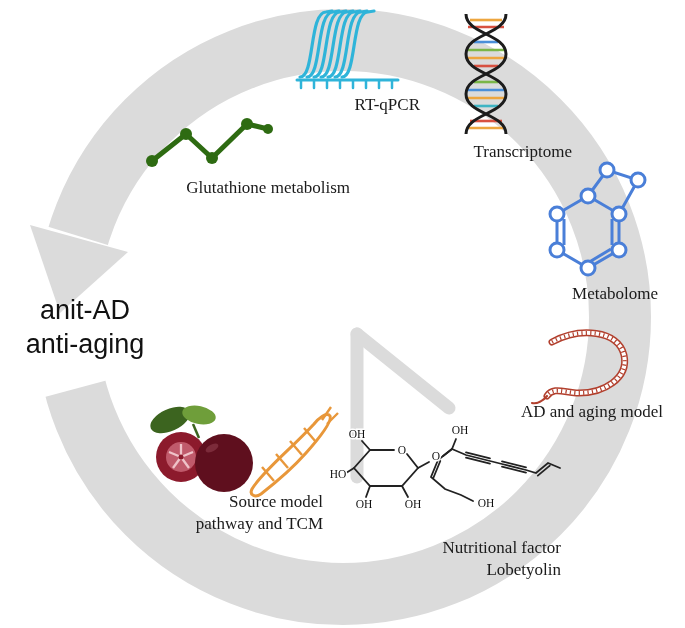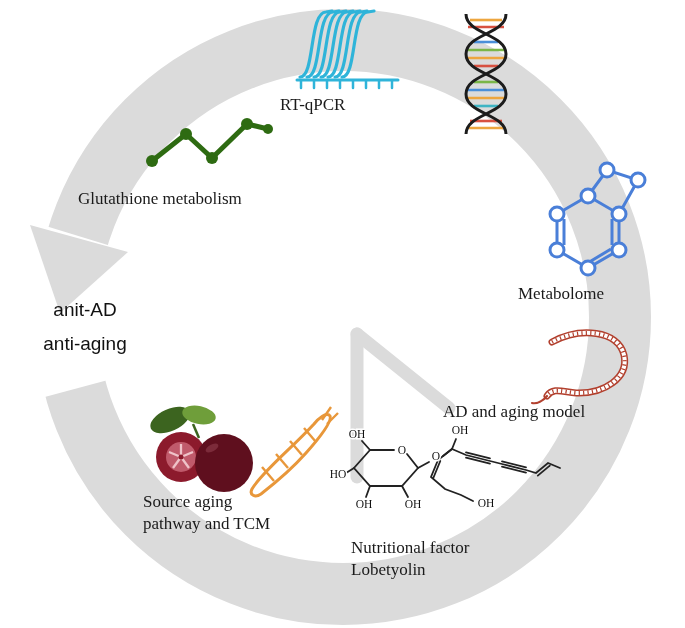--- a/index.html
+++ b/index.html
@@ -1,21 +1,21 @@
 <!DOCTYPE html>
 <html><head>
 <meta charset="utf-8">
 <style>
   html,body{margin:0;padding:0;background:#ffffff;}
   #stage{position:relative;width:685px;height:628px;background:#ffffff;overflow:hidden;
          font-family:"Liberation Serif", serif;}
   #diagram-svg{position:absolute;left:0;top:0;}
   .lbl{position:absolute;font-family:"Liberation Serif", serif;font-size:17px;color:#1a1a1a;
-       text-align:left;line-height:22px;}
-  .center-text{position:absolute;font-family:"Liberation Sans", sans-serif;font-size:19px;
+       text-align:right;line-height:22px;}
+  .center-text{position:absolute;font-family:"Liberation Sans", sans-serif;font-size:27px;
        color:#111111;text-align:center;line-height:34px;}
   .chemtext{font:11.5px "Liberation Serif", serif;fill:#111;text-anchor:middle;
        paint-order:stroke;stroke:#ffffff;stroke-width:3px;}
 </style>
 </head>
 <body>
 
 <div id="stage">
 
 <svg id="diagram-svg" width="685" height="628" viewBox="0 0 685 628">
@@ -164,36 +164,37 @@
     <circle cx="152" cy="161" r="6" fill="#2e6b12"></circle>
     <circle cx="186" cy="134" r="6" fill="#2e6b12"></circle>
     <circle cx="212" cy="158" r="6" fill="#2e6b12"></circle>
     <circle cx="247" cy="124" r="6" fill="#2e6b12"></circle>
     <circle cx="268" cy="129" r="5" fill="#2e6b12"></circle>
   </g>
 </svg>
 
 <div class="lbl" style="left:280px;top:94px;width:140px;">RT-qPCR</div>
 
+<div class="lbl" style="left:412px;top:141px;width:160px;">Transcriptome</div>
 
 <div class="lbl" style="left:518px;top:283px;width:140px;font-family:Liberation Serif, serif;">Metabolome</div>
 
 <div class="lbl" style="left:351px;top:537px;width:210px;">
   <div>Nutritional factor</div>
   <div>Lobetyolin</div>
 </div>
 
 <div class="lbl" style="left:443px;top:401px;width:220px;">AD and aging model</div>
 
 <div class="lbl" style="left:143px;top:491px;width:180px;">
-  <div>Source aging</div>
+  <div>Source model</div>
   <div>pathway and TCM</div>
 </div>
 
-<div class="lbl" style="left:78px;top:177px;width:272px;margin-top:11px;">
+<div class="lbl" style="left:78px;top:177px;width:272px;">
   <div>Glutathione metabolism</div>
 </div>
 
 <div class="center-text" style="left:0px;top:293px;width:170px;">
   <div>anit-AD</div>
   <div>anti-aging</div>
 </div>
 
 </div>
 

